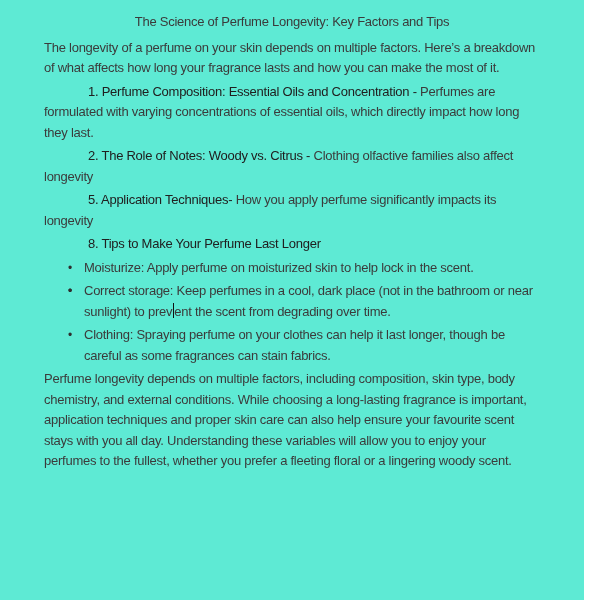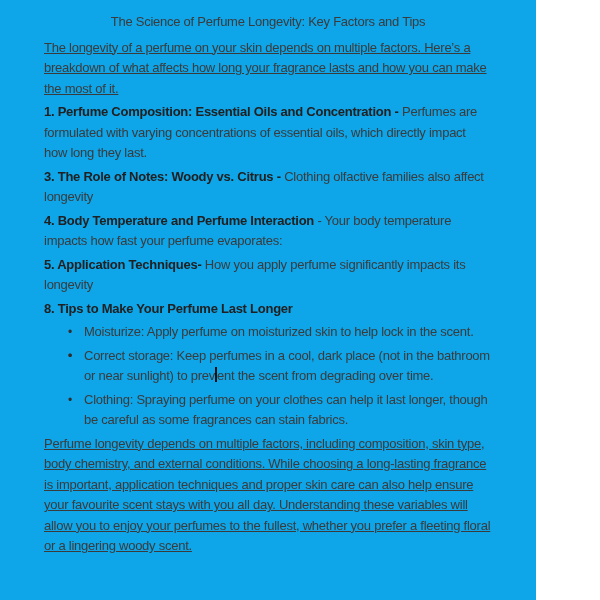--- a/index.html
+++ b/index.html
@@ -8,48 +8,48 @@
     background: #ffffff;
   }
   body {
     width: 600px;
     height: 600px;
     overflow: hidden;
     font-family: "Liberation Sans", "DejaVu Sans", sans-serif;
   }
   .page {
     box-sizing: border-box;
-    width: 536px;
+    width: 584px;
     height: 600px;
     padding: 12px 44px 0 44px;
-    background: #0ea5e9;
+    background: #5eead4;
   }
   .page p {
     margin: 0 0 3px 0;
     font-size: 13px;
     line-height: 20.5px;
     letter-spacing: -0.25px;
     color: #3b3b3b;
     font-weight: 400;
   }
   .doc-title {
     text-align: center;
     font-weight: 700;
     color: #1f1f1f;
     font-size: 13.5px;
     margin-bottom: 5px !important;
   }
   .bold-para {
     font-weight: 700;
     color: #202020;
-    text-decoration: underline;
   }
   .sec-heading {
-    font-weight: 700;
+    font-weight: 400;
     color: #202020;
+    margin-left: 44px;
   }
   ul.tips {
     list-style: none;
     margin: 0 0 3px 0;
     padding: 0;
   }
   ul.tips li {
     position: relative;
     padding-left: 40px;
     margin: 0 0 3px 0;
@@ -78,24 +78,23 @@
 <body>
 
 <div class="page">
 
   <p class="doc-title">The Science of Perfume Longevity: Key Factors and Tips</p>
 
   <p class="bold-para">The longevity of a perfume on your skin depends on multiple factors. Here’s a breakdown of what affects how long your fragrance lasts and how you can make the most of it.</p>
 
   <p><span class="sec-heading">1. Perfume Composition: Essential Oils and Concentration -</span> <span>Perfumes are formulated with varying concentrations of essential oils, which directly impact how long they last.</span></p>
 
-  <p><span class="sec-heading">3. The Role of Notes: Woody vs. Citrus -</span> <span>Clothing olfactive families also affect longevity</span></p>
+  <p><span class="sec-heading">2. The Role of Notes: Woody vs. Citrus -</span> <span>Clothing olfactive families also affect longevity</span></p>
 
 
-  <p><span class="sec-heading">4. Body Temperature and Perfume Interaction</span> <span>- Your body temperature impacts how fast your perfume evaporates:</span></p>
 
   <p><span class="sec-heading">5. Application Techniques-</span> <span>How you apply perfume significantly impacts its longevity</span></p>
 
 
   <p><span class="sec-heading">8. Tips to Make Your Perfume Last Longer</span><span></span></p>
 
   <ul class="tips">
     <li>
       <span class="bullet">•</span>
       <span>Moisturize: Apply perfume on moisturized skin to help lock in the scent.</span>

